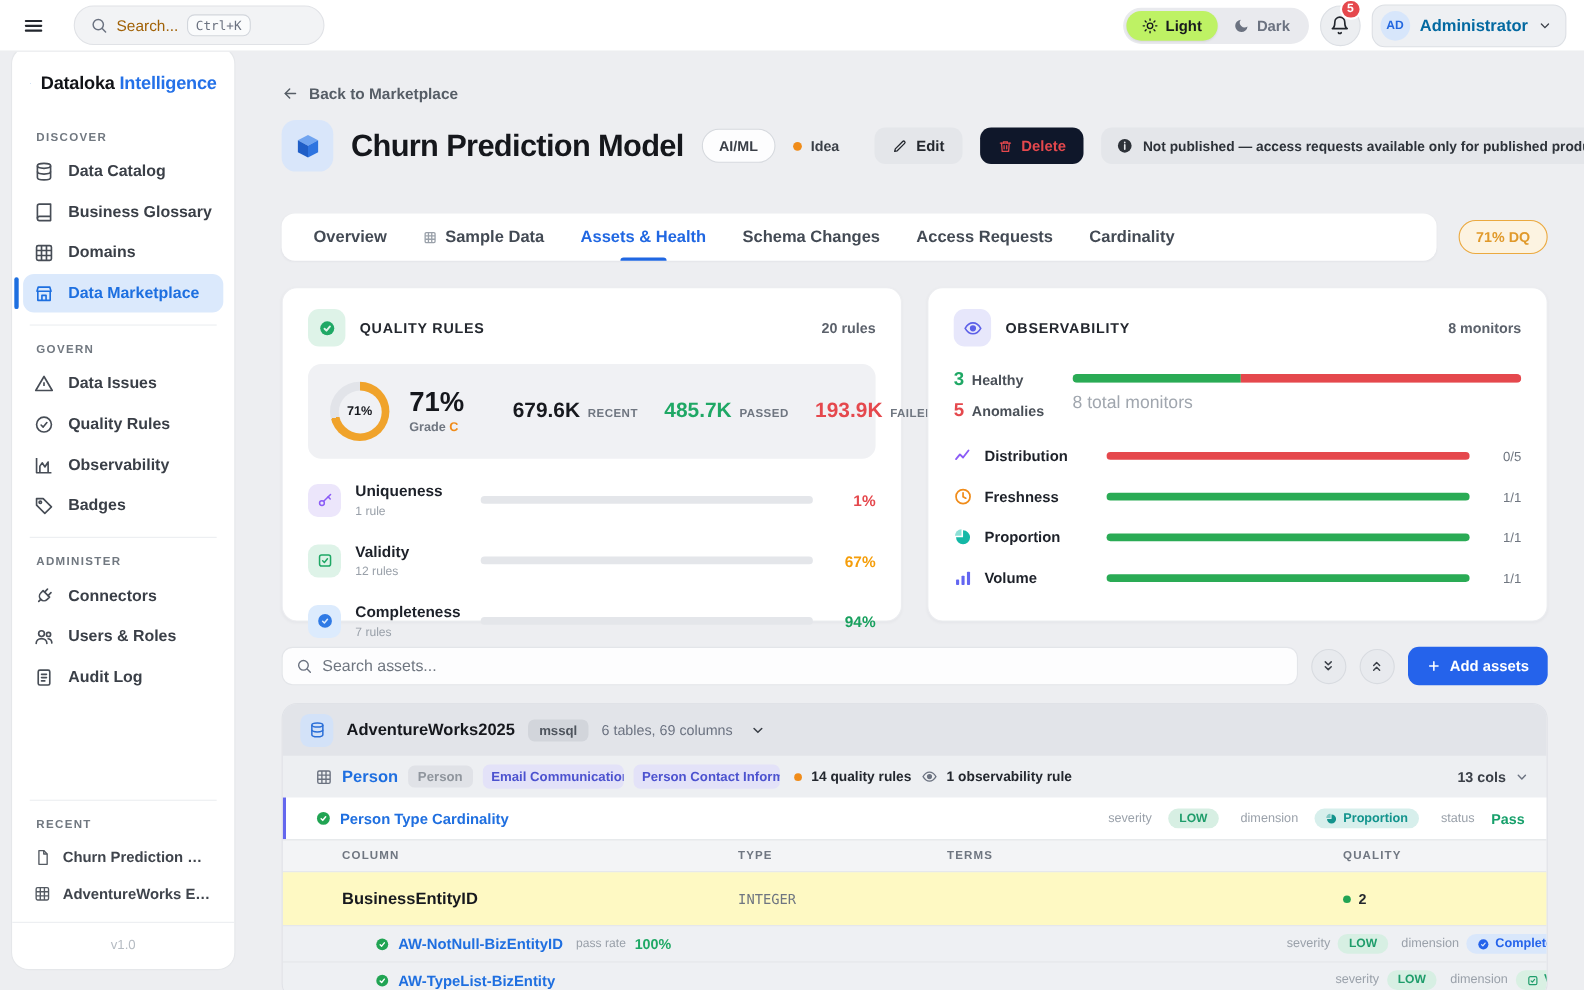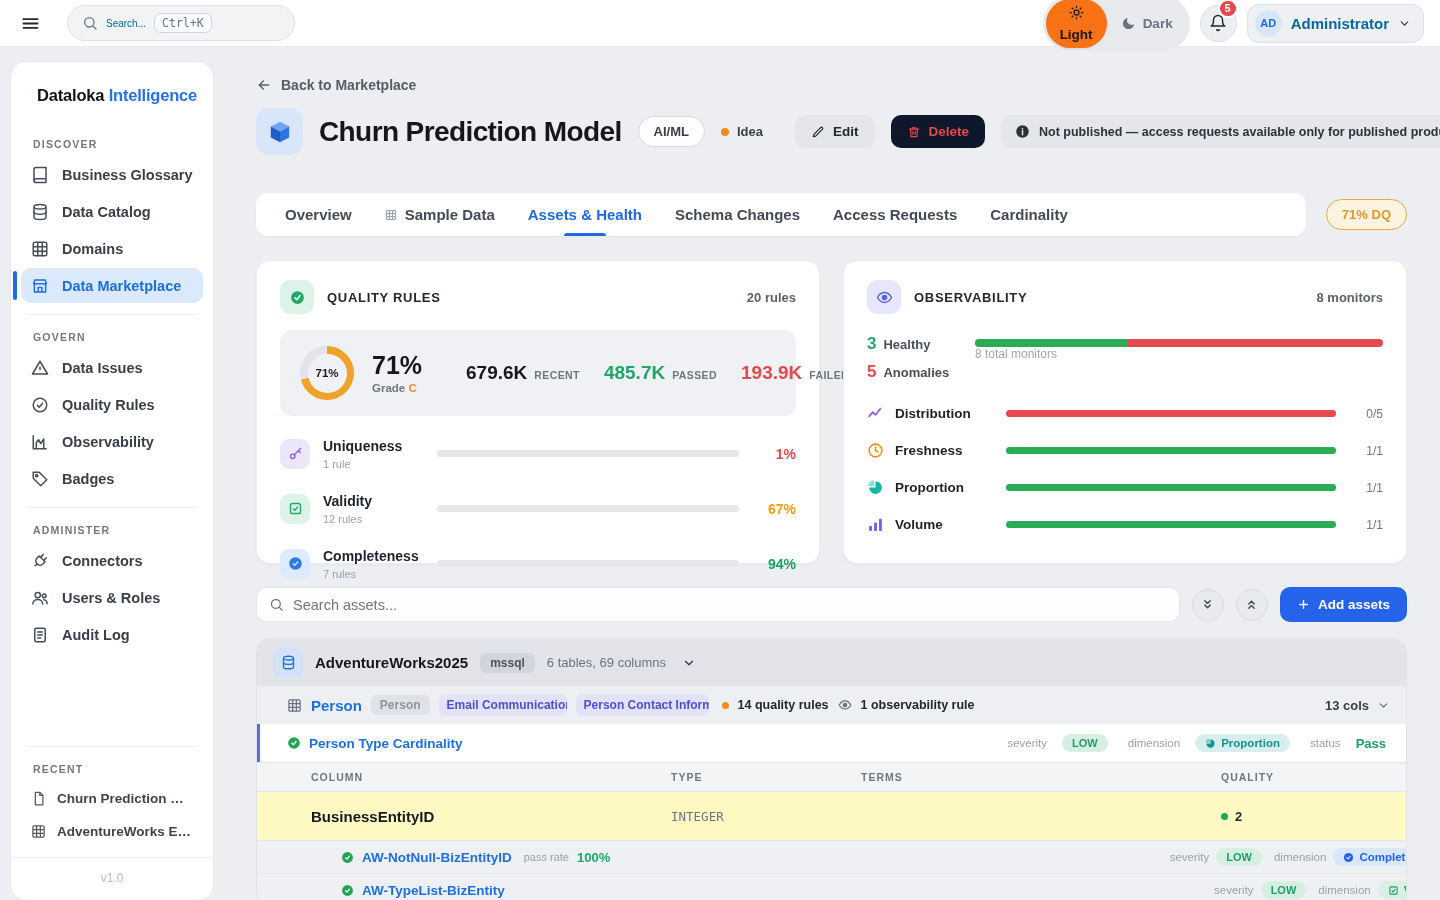--- a/index.html
+++ b/index.html
@@ -6,41 +6,41 @@
   html,body { width:1440px; height:900px; overflow:hidden; }
   body { background:#edeef1; font-family:"Liberation Sans", sans-serif; color:#23272e; }
   svg { display:block; }
 
   
   .topbar { position:absolute; left:0; top:0; width:1440px; height:47px; background:#fff;
     border-bottom:1px solid #e7e9ec; display:flex; align-items:center; padding:0 16px; z-index:5; }
   .hamburger { background:none; border:none; color:#23272e; cursor:pointer; padding:4px; }
   .gsearch { margin-left:22px; width:228px; height:36px; border-radius:999px; background:#f2f3f5;
     border:1px solid #e0e2e6; display:flex; align-items:center; gap:8px; padding:0 10px 0 14px; cursor:text; }
-  .gsearch .ph { font-size:10px; color:#0369a1; }
+  .gsearch .ph { font-size:14px; color:#a16207; }
   .gsearch .kbd { font-family:"DejaVu Sans Mono", monospace; font-size:11.5px; color:#6b7280;
     border:1.5px solid #d2d6dc; border-radius:7px; padding:2px 7px; background:#fafbfc; }
   .topbar-right { margin-left:auto; display:flex; align-items:center; gap:10px; }
   .theme-toggle { background:#e9eaee; border-radius:999px; padding:3px; display:flex; align-items:center; }
   .theme-opt { display:flex; align-items:center; gap:7px; border:none; background:transparent; border-radius:999px;
     padding:6px 14px; font-size:13.5px; font-weight:700; color:#6b7280; cursor:pointer; font-family:inherit; }
-  .theme-opt.active { background:#f97316; color:#17191e; box-shadow:0 1px 2px rgba(0,0,0,.08);flex-direction:column; }
+  .theme-opt.active { background:#bef264; color:#17191e; box-shadow:0 1px 2px rgba(0,0,0,.08); }
   .bellbtn { position:relative; width:37px; height:37px; border-radius:50%; background:#eceef1;
     border:1px solid #dcdfe4; display:flex; align-items:center; justify-content:center; cursor:pointer; color:#23272e; }
   .bellbtn .nbadge { position:absolute; top:-7px; right:-2px; min-width:19px; height:19px; border-radius:999px;
     background:#e5484d; color:#fff; font-size:11px; font-weight:800; display:flex; align-items:center;
     justify-content:center; padding:0 5px; border:2px solid #fff; }
   .usermenu { display:flex; align-items:center; gap:9px; background:#eef0f3; border:1px solid #dcdfe4;
     border-radius:12px; padding:5px 12px 5px 7px; cursor:pointer; font-family:inherit; }
   .avatar { width:27px; height:27px; border-radius:50%; background:#d7e6fb; color:#2368e0;
     font-size:11px; font-weight:800; display:flex; align-items:center; justify-content:center; }
   .uname { font-size:15px; font-weight:700; color:#0369a1; }
 
   
-  .sidebar { position:absolute; left:10px; top:61px; width:204px; height:840px; background:#fff;
+  .sidebar { position:absolute; left:10px; top:42px; width:204px; height:840px; background:#fff;
     border:1px solid #e5e7ea; border-radius:16px; display:flex; flex-direction:column; overflow:hidden; }
   .brand { display:flex; align-items:center; gap:9px; padding:20px 16px 14px; }
   .brand-name { font-size:16.5px; font-weight:800; color:#111317; letter-spacing:-.2px; white-space:nowrap; }
   .brand-name .suffix { color:#2471e8; }
   .sec-title { padding:16px 22px 6px; font-size:10.5px; font-weight:800; letter-spacing:1.2px; color:#717880; }
   .nav-item { display:flex; align-items:center; gap:13px; height:35px; margin:1px 10px; padding:0 10px;
     border-radius:10px; font-size:14.5px; font-weight:600; color:#3a3f47; cursor:pointer; position:relative; }
   .nav-item svg { color:#474d56; flex:none; }
   .nav-item.active { background:#dbe9fc; color:#1d6fe0; font-weight:800; }
   .nav-item.active svg { color:#1d6fe0; }
@@ -129,21 +129,21 @@
   .obs-status { margin-top:20px; display:flex; gap:14px; }
   .obs-left { width:94px; flex:none; }
   .obs-line { display:flex; align-items:center; gap:7px; }
   .obs-line + .obs-line { margin-top:8px; }
   .obs-num { font-size:17px; font-weight:800; }
   .obs-lbl { font-size:13px; font-weight:600; color:#4a5058; }
   .obs-barwrap { flex:1; padding-top:5px; }
   .split-bar { height:8px; border-radius:999px; overflow:hidden; display:flex; }
   .split-bar .seg-g { background:#2aab55; }
   .split-bar .seg-r { background:#e5484d; flex:1; }
-  .obs-caption { margin-top:0; font-size:12px; color:#a0a6ae; }
+  .obs-caption { margin-top:10px; font-size:16px; color:#a0a6ae; }
   .monitors { margin-top:23px; display:flex; flex-direction:column; gap:20px; }
   .mon-row { display:flex; align-items:center; gap:11px; }
   .mon-name { width:100px; flex:none; font-size:13.5px; font-weight:800; color:#1d2129; }
   .mon-bar { flex:1; height:7px; border-radius:999px; }
   .mon-count { width:36px; flex:none; text-align:right; font-size:12px; color:#6f7680; }
 
   
   .assets-toolbar { margin-top:23px; display:flex; align-items:center; gap:12px; }
   .asset-search { flex:1; height:35px; background:#fdfdfe; border:1px solid #e3e5e9; border-radius:10px;
     display:flex; align-items:center; gap:9px; padding:0 12px; }
@@ -269,33 +269,33 @@
       <rect x="10" y="3" width="2.6" height="20" rx="1.3" fill="#2368e0"></rect>
       <rect x="14" y="7" width="2.6" height="12" rx="1.3" fill="#21a453"></rect>
       <rect x="18" y="5" width="2.6" height="16" rx="1.3" fill="#2368e0"></rect>
       <rect x="22" y="10" width="2.6" height="6" rx="1.3" fill="#21a453"></rect>
     </svg>
     <span class="brand-name"><span>Dataloka</span> <span class="suffix">Intelligence</span></span>
   </div>
 
   <div class="sec-title">DISCOVER</div>
   <div class="nav-item">
-    <svg width="18" height="18" viewBox="0 0 24 24" fill="none" stroke="currentColor" stroke-width="2" stroke-linejoin="round">
-        <path d="M4 19.5A2.5 2.5 0 0 1 6.5 17H20"></path>
-        <path d="M6.5 2H20v20H6.5A2.5 2.5 0 0 1 4 19.5v-15A2.5 2.5 0 0 1 6.5 2z"></path>
-      </svg>
-    <span>Business Glossary</span>
-  </div>
-  <div class="nav-item">
     <svg width="18" height="18" viewBox="0 0 24 24" fill="none" stroke="currentColor" stroke-width="2">
         <ellipse cx="12" cy="5" rx="8" ry="3"></ellipse>
         <path d="M4 5v14c0 1.7 3.6 3 8 3s8-1.3 8-3V5"></path>
         <path d="M4 12c0 1.7 3.6 3 8 3s8-1.3 8-3"></path>
       </svg>
     <span>Data Catalog</span>
+  </div>
+  <div class="nav-item">
+    <svg width="18" height="18" viewBox="0 0 24 24" fill="none" stroke="currentColor" stroke-width="2" stroke-linejoin="round">
+        <path d="M4 19.5A2.5 2.5 0 0 1 6.5 17H20"></path>
+        <path d="M6.5 2H20v20H6.5A2.5 2.5 0 0 1 4 19.5v-15A2.5 2.5 0 0 1 6.5 2z"></path>
+      </svg>
+    <span>Business Glossary</span>
   </div>
   <div class="nav-item">
     <svg width="18" height="18" viewBox="0 0 24 24" fill="none" stroke="currentColor" stroke-width="2">
         <rect x="3" y="3" width="18" height="18" rx="2"></rect>
         <path d="M3 9h18M3 15h18M9 3v18M15 3v18"></path>
       </svg>
     <span>Domains</span>
   </div>
   <div class="nav-item active">
     <svg width="18" height="18" viewBox="0 0 24 24" fill="none" stroke="currentColor" stroke-width="2" stroke-linejoin="round">

